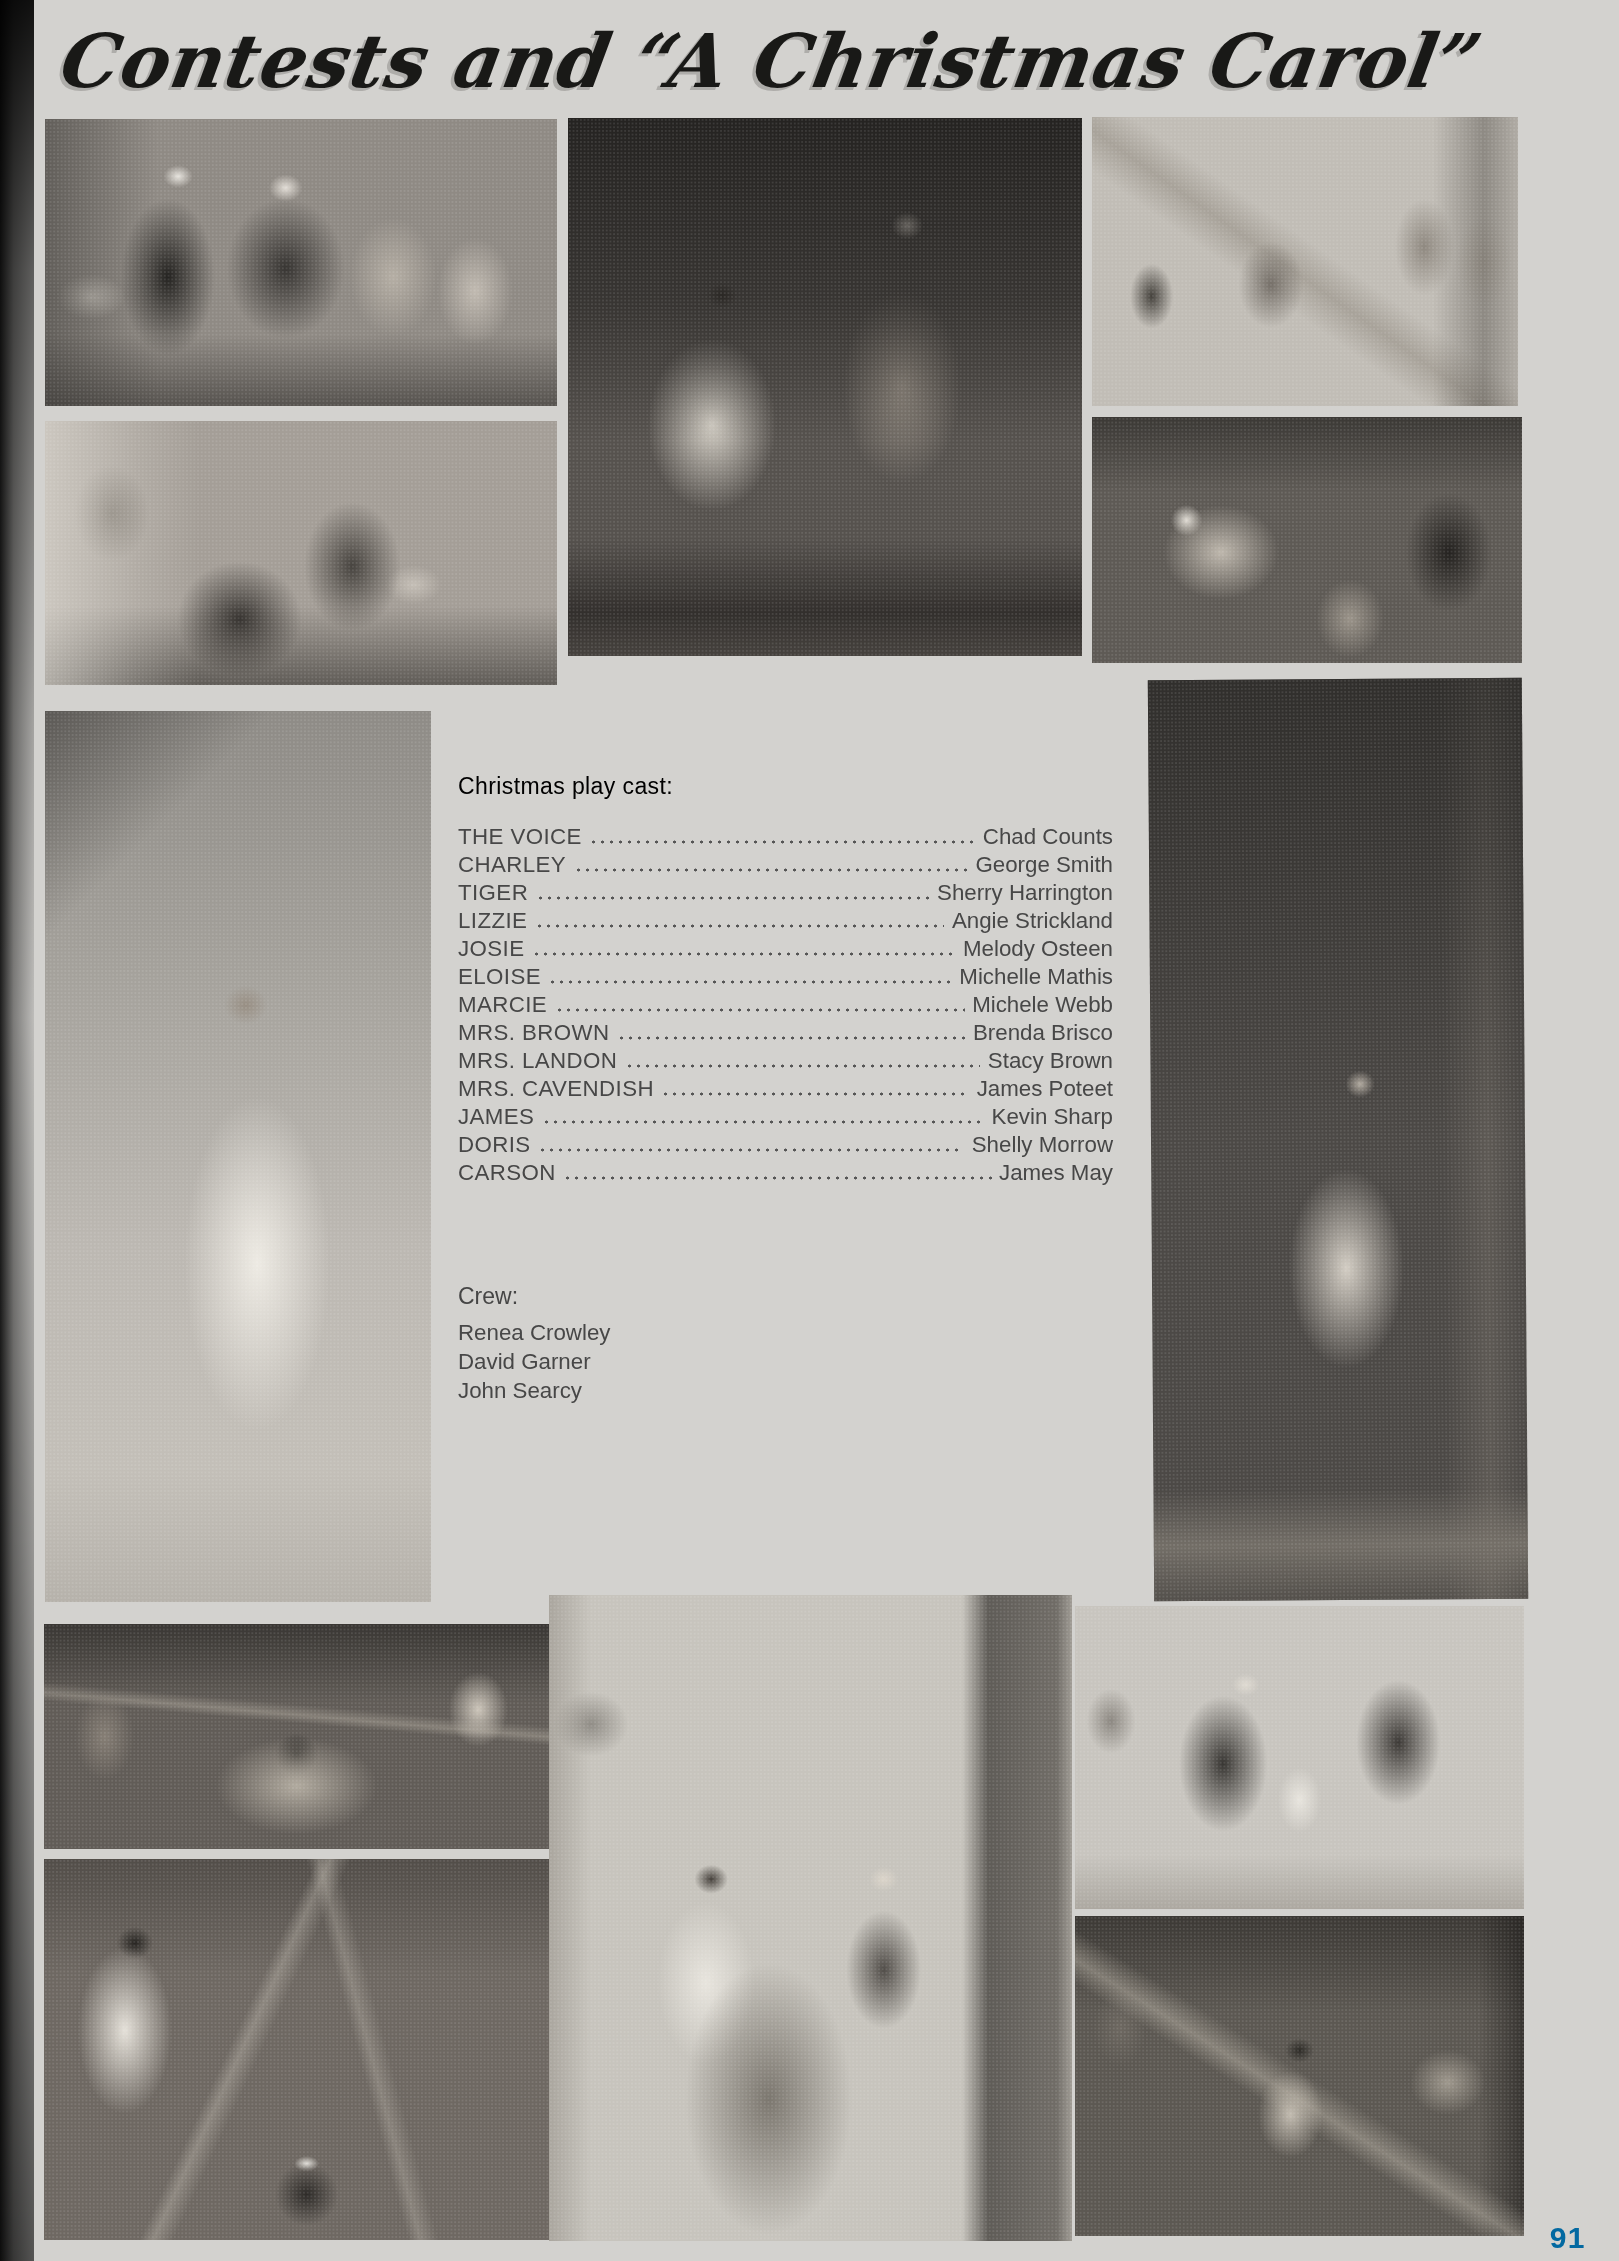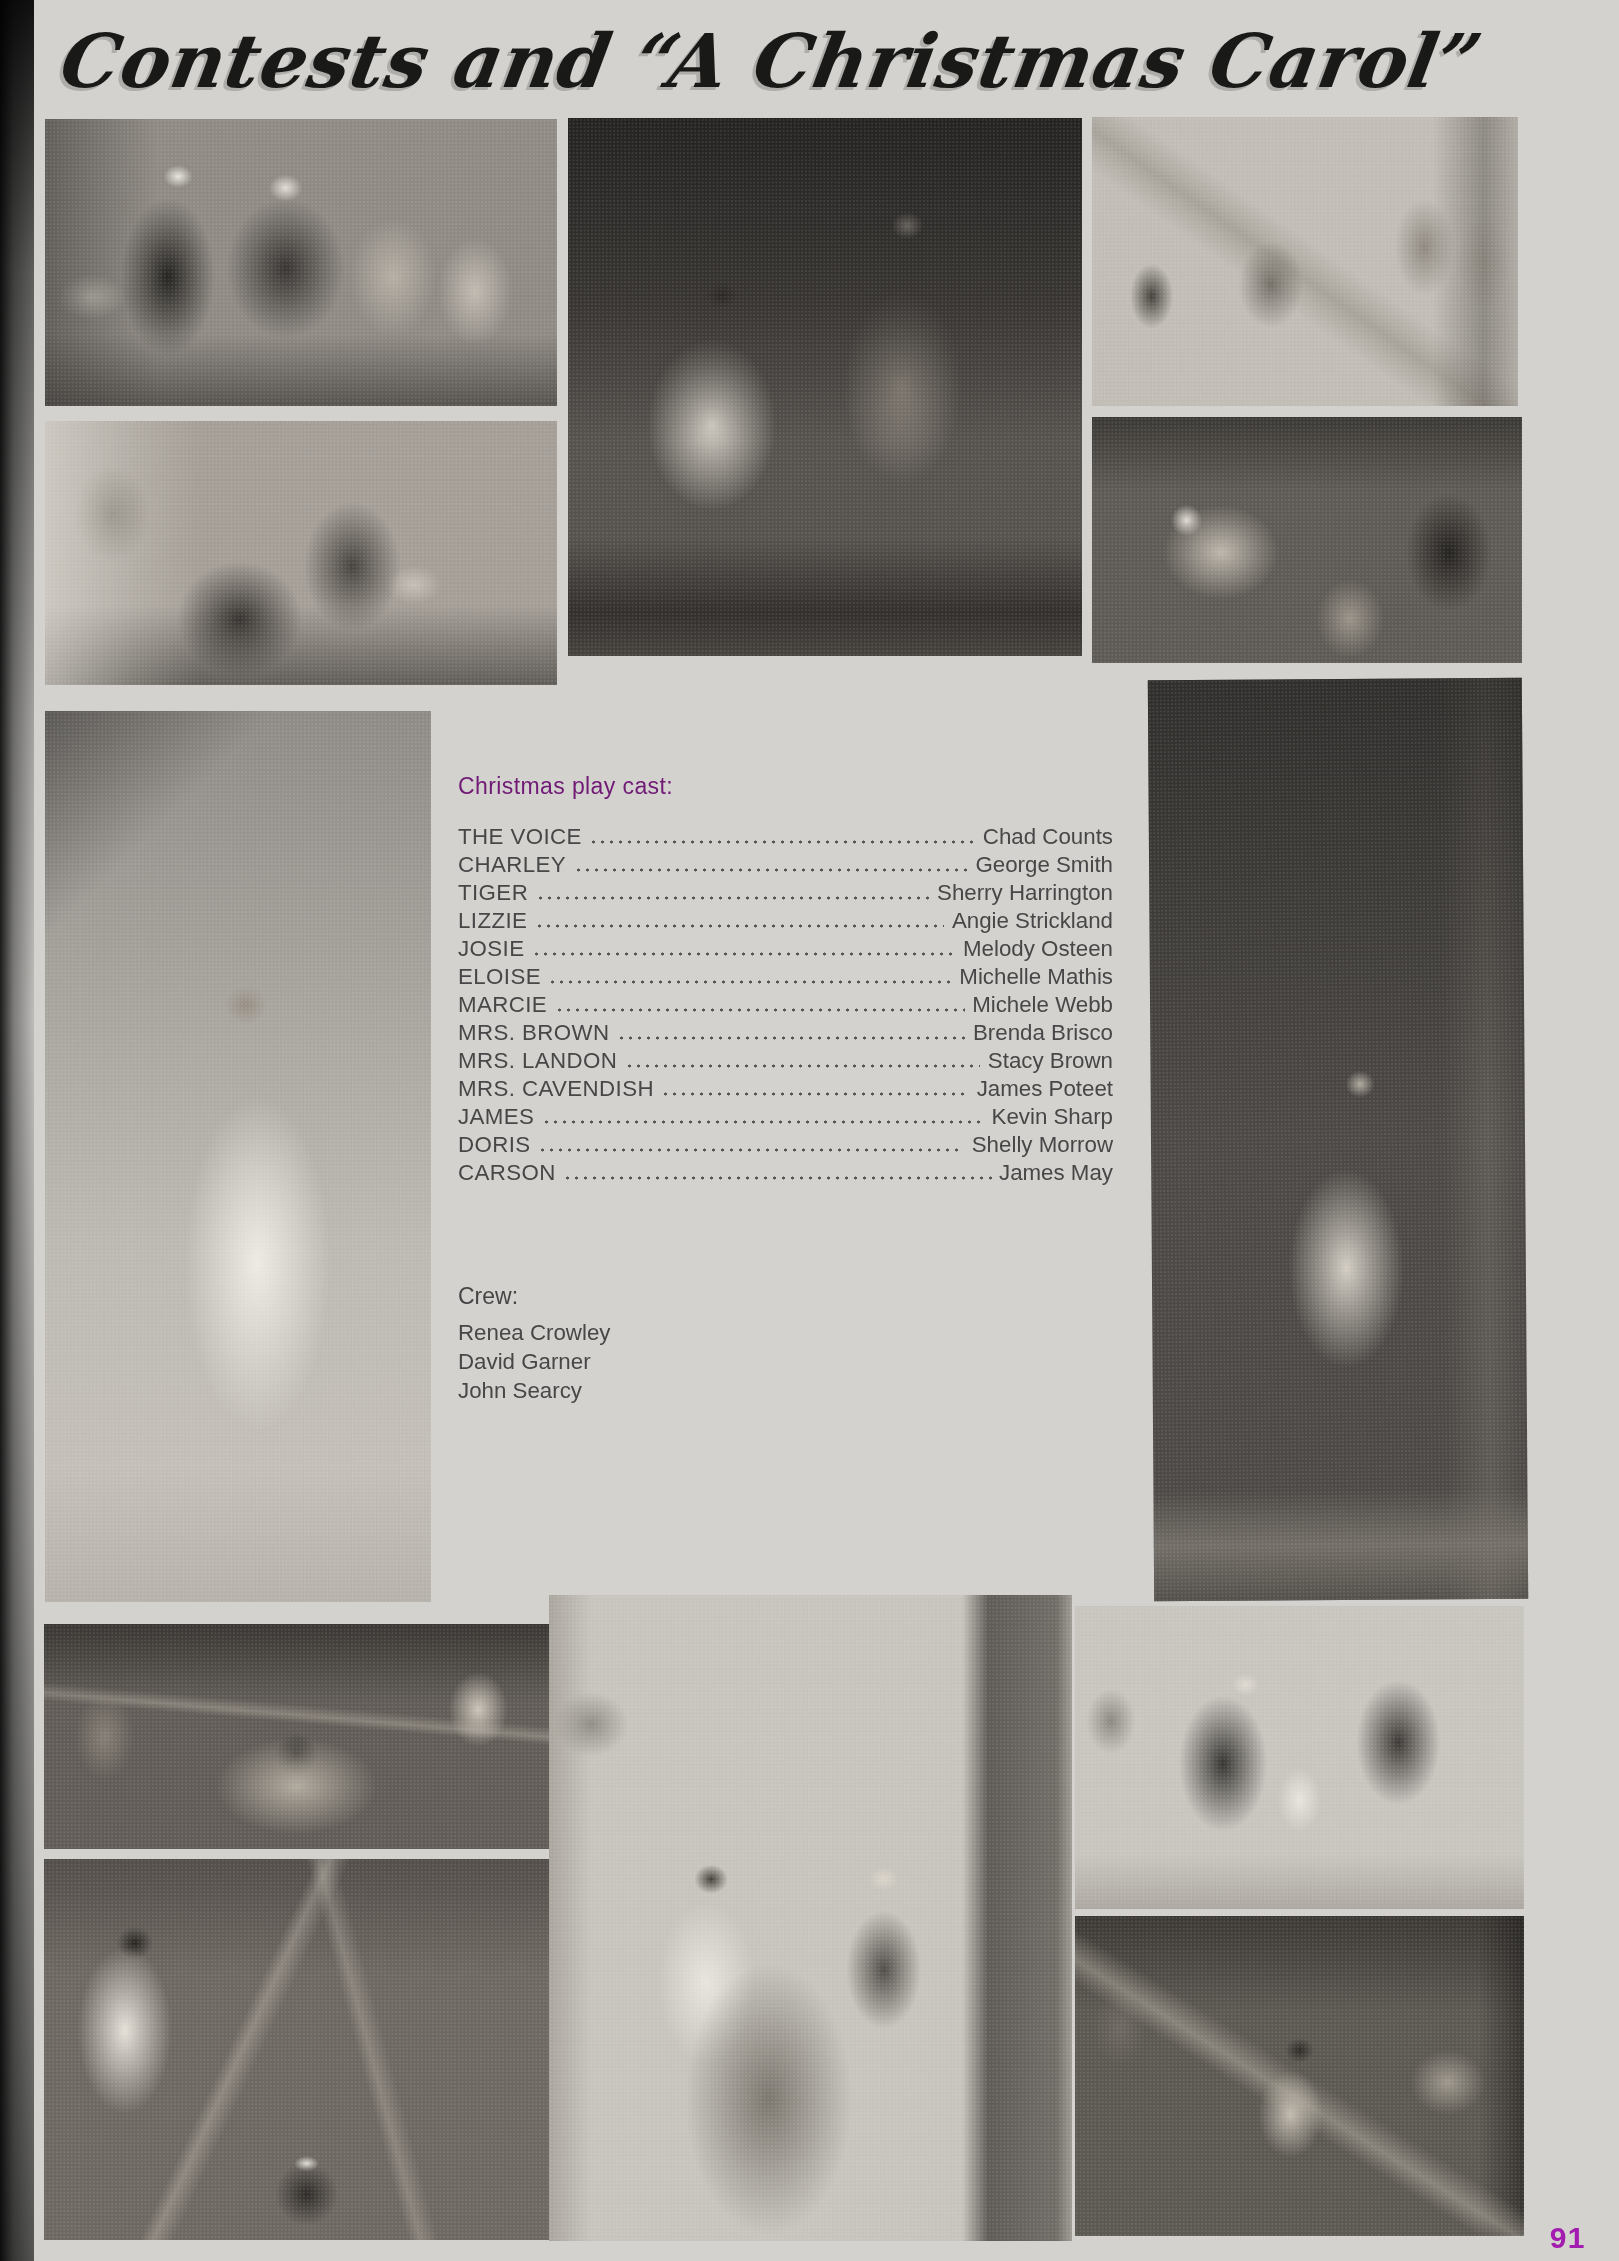--- a/index.html
+++ b/index.html
@@ -159,21 +159,21 @@
       radial-gradient(ellipse 19.4px 16.4px at 50% 42%, rgba(40,38,34,.9), rgba(40,38,34,0) 75%),
       radial-gradient(ellipse 52px 45px at 83% 52%, rgba(175,168,156,.8), rgba(175,168,156,0) 72%),
       radial-gradient(ellipse 37px 52px at 10% 35%, rgba(120,114,106,.6), rgba(120,114,106,0) 72%),
       linear-gradient(180deg, rgba(28,26,24,.5) 0%, rgba(0,0,0,0) 30%),
       linear-gradient(90deg, rgba(0,0,0,0) 90%, rgba(30,28,26,.6) 100%);
   }
 
   
   .cast-heading{
     position:absolute;left:458px;top:773px;
-    font-size:23px;color:#701a75;letter-spacing:0.4px;
+    font-size:23px;color:#000000;letter-spacing:0.4px;
   }
   .cast-list{position:absolute;left:458px;top:824px;width:655px;}
   .cast-row{display:flex;align-items:flex-start;height:28px;font-size:22.3px;color:#474747;}
   .cast-role{white-space:nowrap;letter-spacing:0.4px;}
   .cast-actor{white-space:nowrap;}
   .leader{
     flex:1 1 auto;align-self:stretch;margin:0 7.4px;
     background-image:radial-gradient(circle, #565656 1.2px, transparent 1.6px);
     background-size:9px 3.7px;
     background-repeat:repeat-x;
@@ -184,21 +184,21 @@
     font-size:23px;color:#454545;
   }
   .crew-list{position:absolute;left:458px;top:1318px;font-size:22.3px;color:#474747;}
   .crew-member{line-height:29px;}
   .director{
     position:absolute;left:458px;top:1478px;width:655px;
     text-align:center;font-size:23px;color:#454545;
   }
   .page-number{
     position:absolute;right:33px;top:2221px;
-    font-size:30px;font-weight:bold;color:#a21caf;letter-spacing:1.5px;
+    font-size:30px;font-weight:bold;color:#0369a1;letter-spacing:1.5px;
   }
 </style>
 </head>
 <body>
 
 <div class="page">
 
   <div class="gutter"></div>
 
   <h1 class="title">Contests and “A Christmas Carol”</h1>

